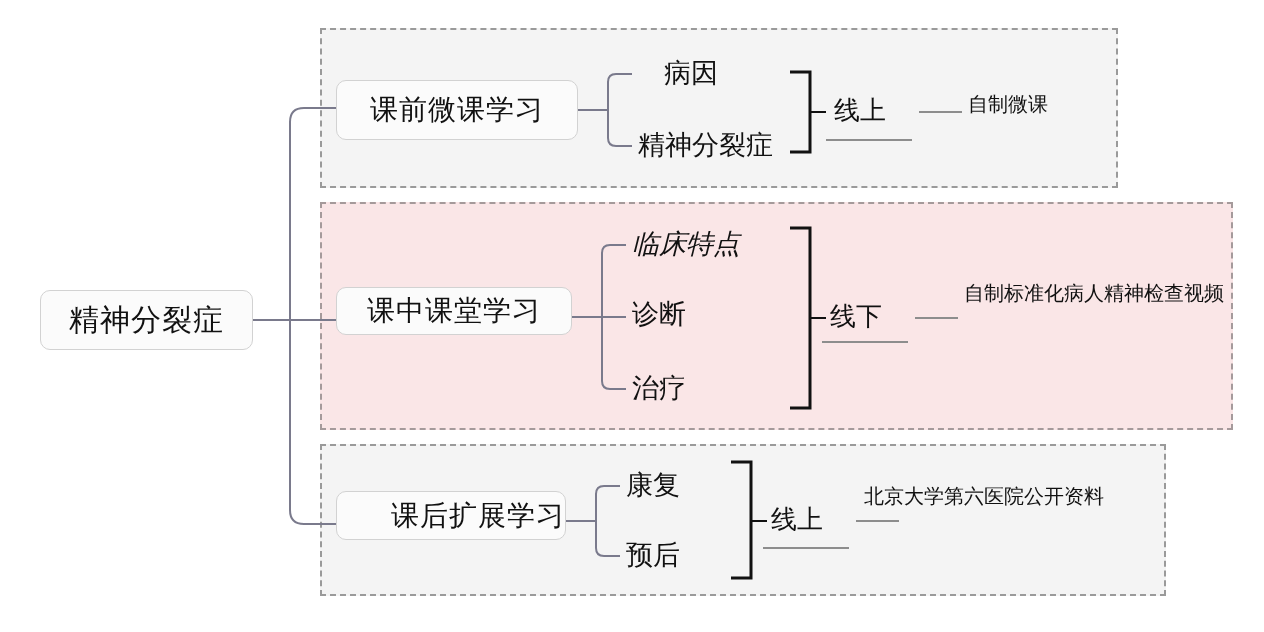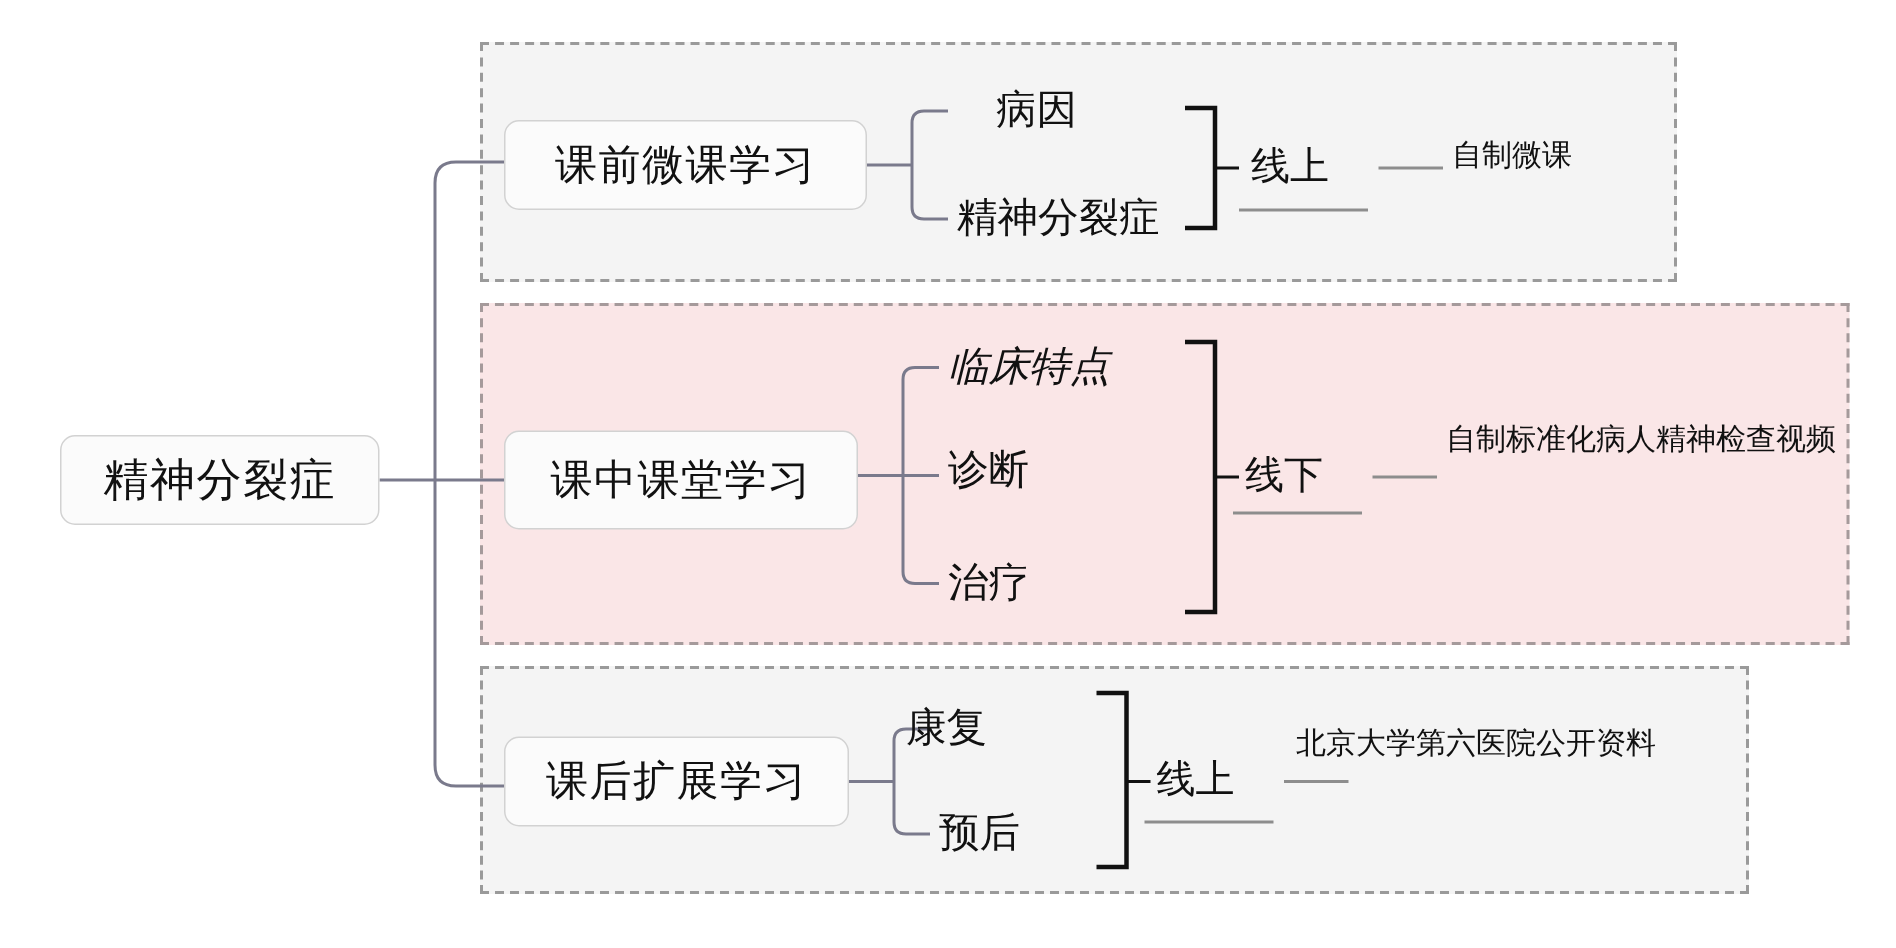--- a/index.html
+++ b/index.html
@@ -151,30 +151,30 @@
   </div>
 
   <div class="node node-root" style="left:40px; top:290px; width:213px; height:60px;">
     <span>精神分裂症</span>
   </div>
   <div class="label label-topic" style="left:638px; top:57px;margin-left:26px;">病因</div>
   <div class="label label-topic" style="left:638px; top:129px;">精神分裂症</div>
   <div class="label label-mode" style="left:834px; top:94px;">线上</div>
   <div class="label label-res" style="left:968px; top:92px; width:150px;">自制微课</div>
 
-  <div class="node node-stage" style="left:336px; top:287px; width:236px; height:66px;">
+  <div class="node node-stage" style="left:336px; top:287px; width:236px; height:48px;">
     <span>课中课堂学习</span>
   </div>
   <div class="label label-topic" style="left:632px; top:228px;font-style:italic;">临床特点</div>
   <div class="label label-topic" style="left:632px; top:300px;font-family:Liberation Mono, monospace;">诊断</div>
   <div class="label label-topic" style="left:632px; top:372px;">治疗</div>
   <div class="label label-mode" style="left:830px; top:300px;">线下</div>
   <div class="label label-res" style="left:964px; top:281px; width:268px;">自制标准化病人精神检查视频</div>
 
-  <div class="node node-stage" style="left:336px; top:491px; width:230px; height:60px;">
+  <div class="node node-stage" style="left:336px; top:491px; width:230px; height:49px;justify-content:flex-end;">
     <span>课后扩展学习</span>
   </div>
-  <div class="label label-topic" style="left:604px; top:469px;">康复</div>
+  <div class="label label-topic" style="left:626px; top:469px;">康复</div>
   <div class="label label-topic" style="left:626px; top:539px;">预后</div>
   <div class="label label-mode" style="left:771px; top:503px;">线上</div>
   <div class="label label-res" style="left:864px; top:484px; width:242px;">北京大学第六医院公开资料</div>
 
 </div>
 
 </body></html>

